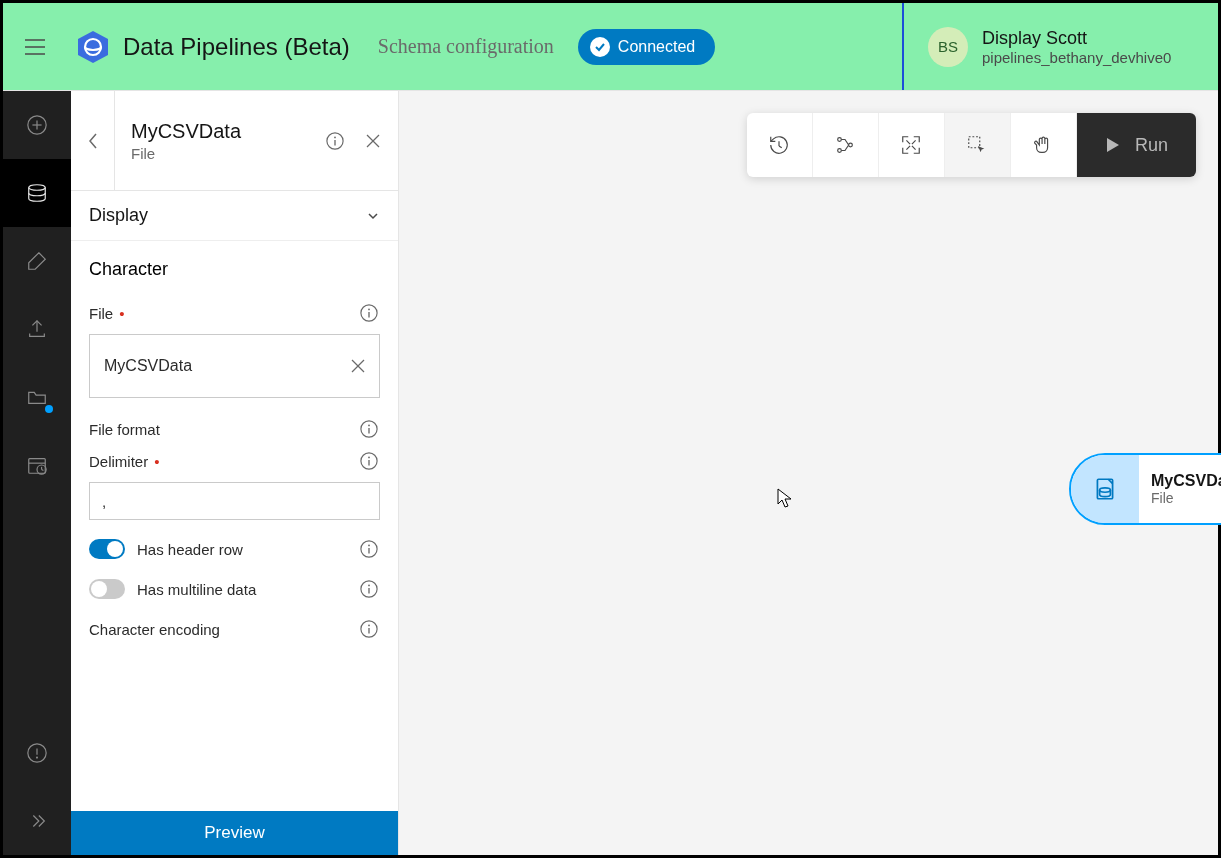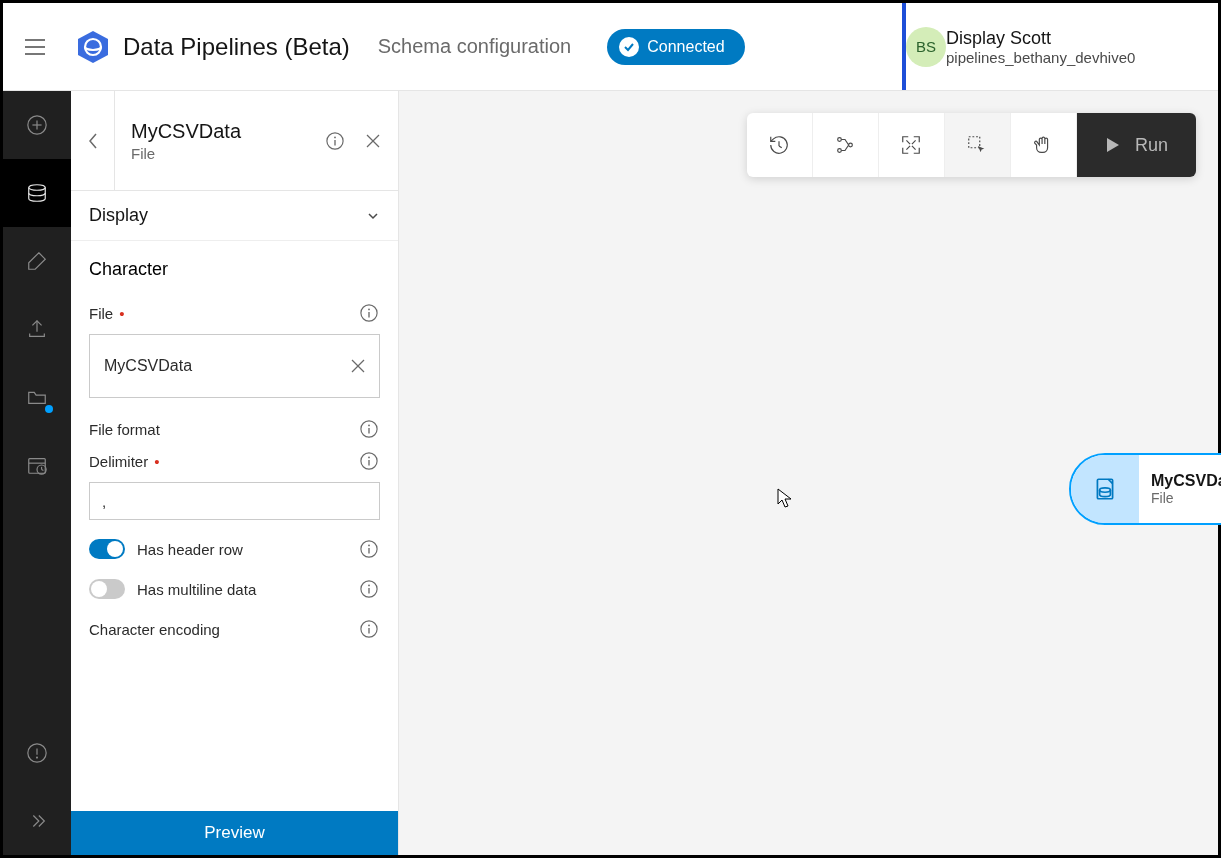--- a/index.html
+++ b/index.html
@@ -1,27 +1,27 @@
 <!DOCTYPE html>
 <html><head>
 <meta charset="utf-8">
 <style>
 * { box-sizing: border-box; margin: 0; padding: 0; font-family: -apple-system, BlinkMacSystemFont, "Segoe UI", Arial, sans-serif; }
 body { width: 1221px; height: 858px; background: #000; overflow: hidden; }
-.app { position: absolute; top: 3px; left: 3px; width: 1215px; height: 852px; background: #ffffff; display: flex; flex-direction: column; }
+.app { position: absolute; top: 3px; left: 3px; width: 1215px; height: 852px; background: #86efac; display: flex; flex-direction: column; }
 .header { height: 88px; border-bottom: 1px solid #e5e5e5; display: flex; align-items: center; padding: 0 16px; }
 .hamburger { width: 32px; height: 32px; display: flex; align-items: center; justify-content: center; cursor: pointer; margin-right: 24px; }
 .hamburger svg { width: 20px; height: 16px; }
 .logo { width: 36px; height: 36px; margin-right: 12px; }
 .app-title { font-size: 24px; font-weight: 400; color: #151515; margin-right: 28px; white-space: nowrap; }
-.subtitle { font-size: 20px; color: #6a6a6a; flex: 0 0 auto; margin-right: 36px; }
+.subtitle { font-size: 20px; color: #6a6a6a; flex: 0 0 auto; margin-right: 24px; font-family: Liberation Serif, serif; }
 .conn-badge { background: #007ac2; color: #fff; border-radius: 20px; padding: 8px 20px 8px 12px; display: inline-flex; align-items: center; font-size: 16px; gap: 8px; }
 .conn-badge .check { width: 20px; height: 20px; background:#fff; border-radius:50%; display:flex; align-items:center; justify-content:center;}
 .spacer { flex: 1; }
-.user-block { display: flex; align-items: center; border-left: 4px solid #1d4ed8; height: 100%; min-width: 300px;}
+.user-block { display: flex; align-items: center; gap: 14px; padding-left: 24px; border-left: 2px solid #1d4ed8; height: 100%; min-width: 300px;}
 .avatar { width: 40px; height: 40px; border-radius: 50%; background: #d4edb8; color: #2b622c; display: flex; align-items: center; justify-content: center; font-weight: 500; font-size: 15px; }
 .user-name { font-size: 18px; font-weight: 500; color: #151515; }
 .user-sub { font-size: 15px; color: #4a4a4a; }
 .body { flex: 1; display: flex; min-height: 0; }
 .nav { width: 68px; background: #202020; display: flex; flex-direction: column; align-items: center; padding-top: 0; }
 .nav-item { width: 68px; height: 68px; display: flex; align-items: center; justify-content: center; cursor: pointer; position: relative;}
 .nav-item.active { background: #000; }
 .nav-item svg { width: 22px; height: 22px; stroke: #e6e6e6; fill: none; stroke-width: 1.3; }
 .nav-item.dim svg { stroke: #8a8a8a; }
 .nav-badge { position:absolute; bottom:18px; right:18px; width:8px; height:8px; background:#00a0ff; border-radius:50%; }

